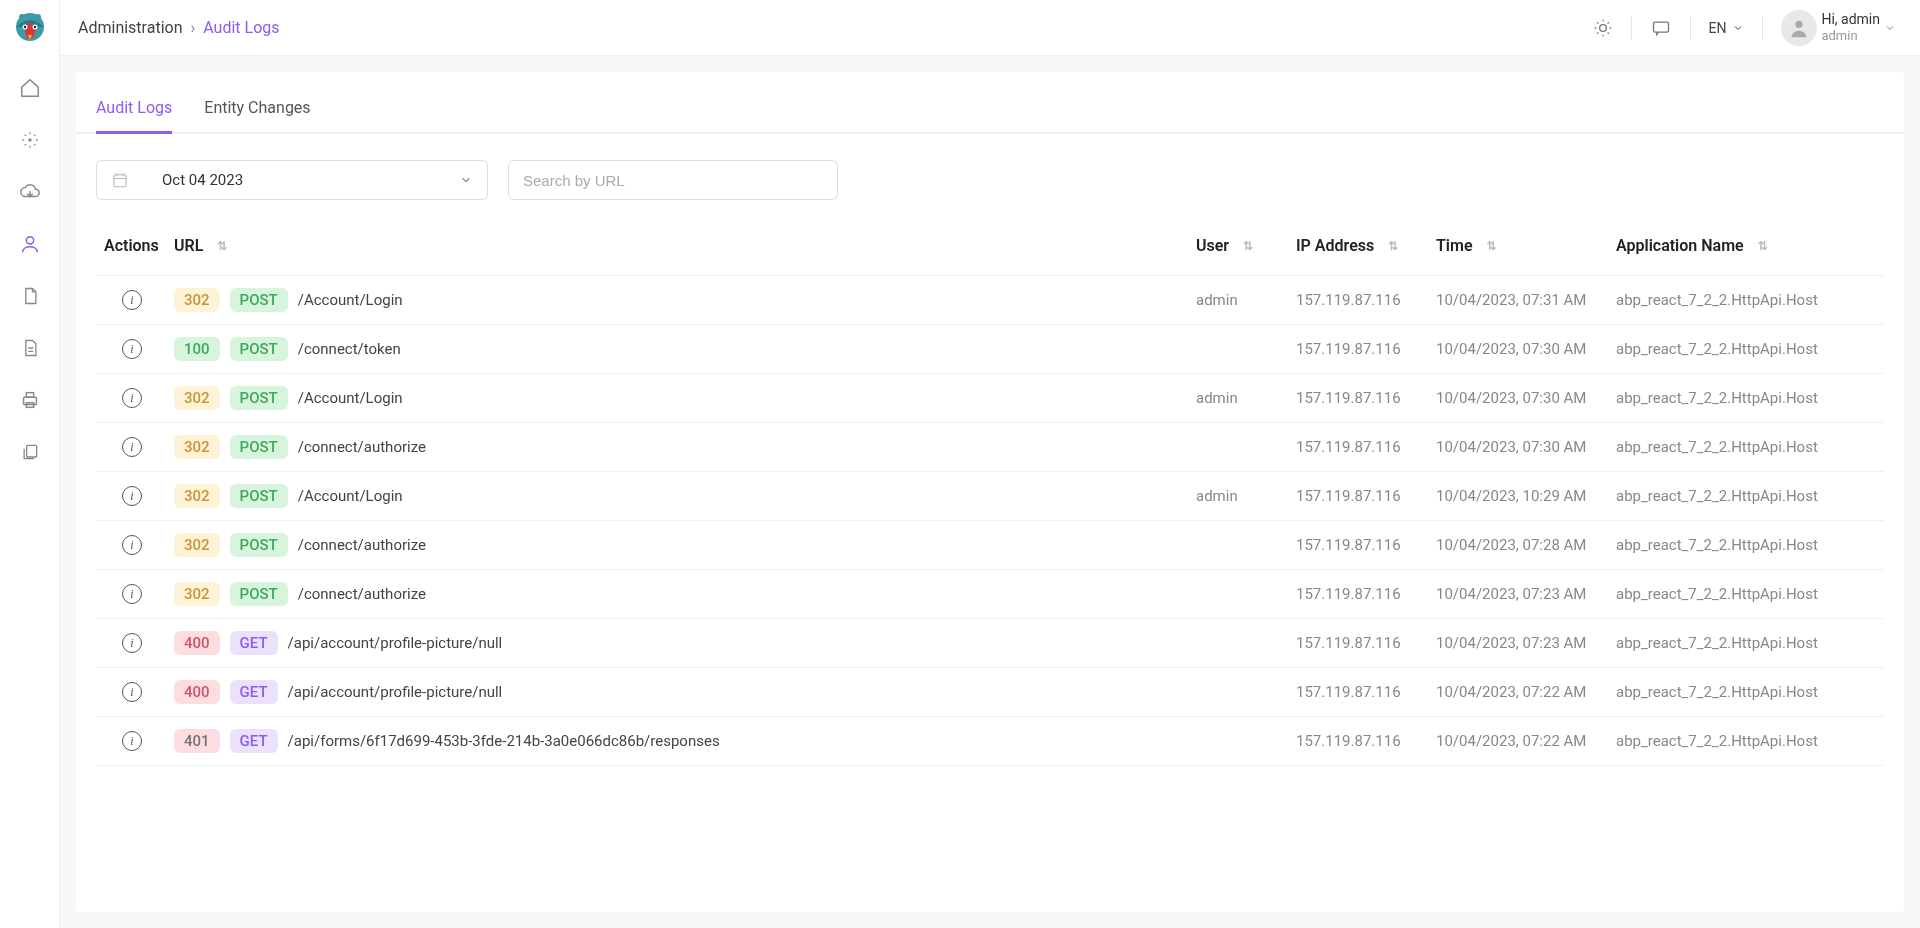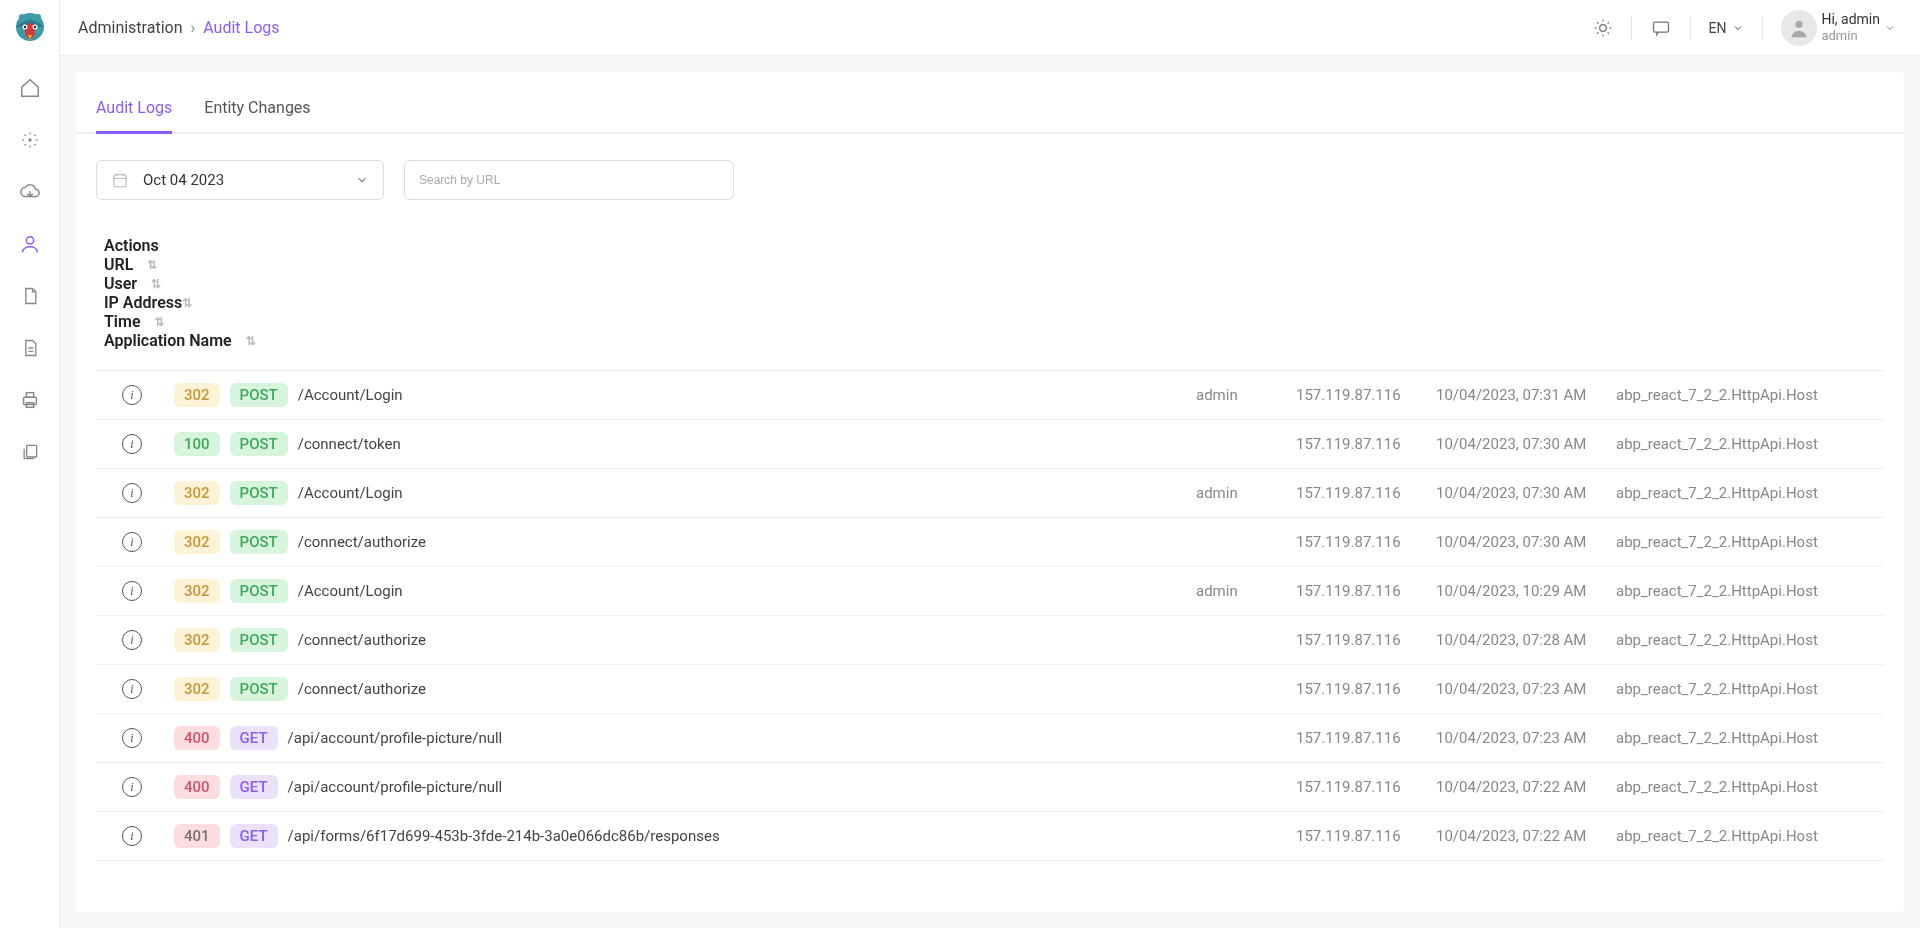--- a/index.html
+++ b/index.html
@@ -53,35 +53,35 @@
   background:#fff;
   border-radius:4px;
   padding: 20px 0 20px 0;
   min-height:100%;
 }
 .tabs { display:flex; gap:32px; padding:0 20px; border-bottom:2px solid #f0f0f0; }
 .tab { padding: 6px 0 14px 0; font-size:16px; color:#555; cursor:pointer; border-bottom: 3px solid transparent; margin-bottom:-2px; }
 .tab.active { color:#8b5cf6; border-bottom-color:#8b5cf6; }
 .filters { display:flex; gap:20px; padding: 26px 20px 10px 20px; align-items:center; }
 .input-wrap { border:1px solid #ddd; border-radius:6px; height:40px; display:flex; align-items:center; padding:0 14px; background:#fff; }
-.date-wrap { width: 288px; justify-content:flex-end; }
+.date-wrap { width: 392px; justify-content:flex-end;gap:19px; }
 .select-wrap { width: 330px; justify-content:space-between; }
 .search-wrap { width: 330px; }
-.input-wrap input { border:none; outline:none; width:100%; font-size:12px; color:#0c4a6e; background:transparent; }
+.input-wrap input { border:none; outline:none; width:100%; font-size:15px; color:#0c4a6e; background:transparent; }
 .input-wrap input::placeholder { color:#aaa; }
 .input-text { font-size:15px; color:#333; }
 .input-placeholder { font-size:15px; color:#666; }
 .cal-icon { margin-right:14px; color:#bbb; }
 .chev { color:#888; }
 .table { width:100%; padding: 16px 20px 0 20px; }
-.thead { display:flex; padding: 10px 8px 20px 8px; font-weight:600; font-size:16px; color:#222; align-items:flex-start;flex-direction:column; }
+.thead { display:flex; padding: 10px 8px 20px 8px; font-weight:600; font-size:16px; color:#222; align-items:flex-end; }
 .col-actions { width:70px; }
 .col-url { flex:1; display:flex; align-items:center; gap:14px; }
 .col-user { width:100px; display:flex; align-items:center; gap:14px; }
-.col-ip { width:140px; display:flex; align-items:center; }
+.col-ip { width:140px; display:flex; align-items:center; gap:14px;}
 .col-time { width:180px; display:flex; align-items:center; gap:14px;}
 .col-app { width:260px; display:flex; align-items:center; gap:14px;}
 .sort-icon { color:#bbb; font-size:12px; }
 .trow { display:flex; align-items:center; padding: 12px 8px; border-top:1px solid #f0f0f0; font-size:15px; color:#555; }
 .trow:last-child { border-bottom:1px solid #f0f0f0; }
 .info-btn { width:20px; height:20px; border:1.5px solid #555; border-radius:50%; display:flex; align-items:center; justify-content:center; cursor:pointer; font-family:serif; font-style:italic; font-size:12px; margin-left:18px; }
 .badge { border-radius:6px; padding:3px 10px; font-size:15px; font-weight:500; }
 .badge-302 { background:#fef3d6; color:#c7963b; }
 .badge-200 { background:#d6f5dc; color:#3fa85d; }
 .badge-400 { background:#fddde0; color:#d1536a; }

